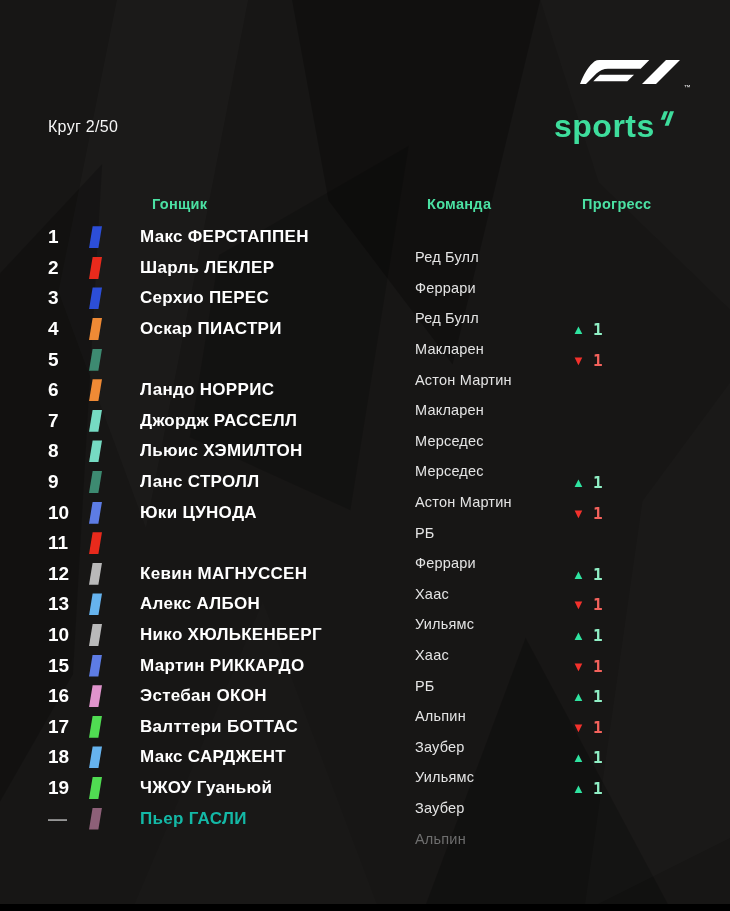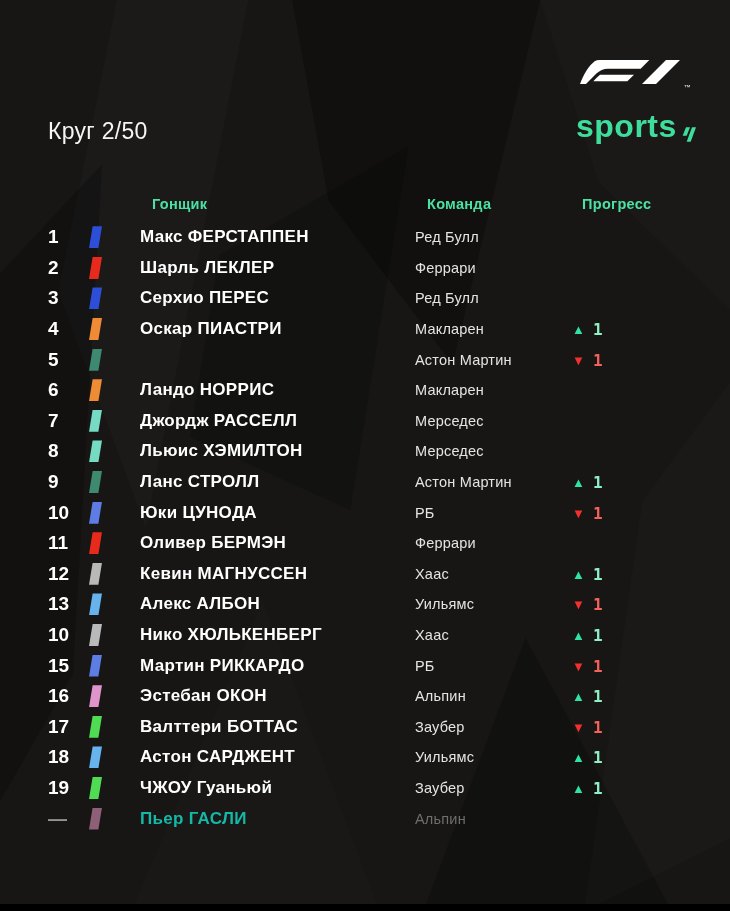--- a/index.html
+++ b/index.html
@@ -31,30 +31,30 @@
     background: #000;
   }
 
   
   .page-title {
     position: absolute; left: 48px; top: 62px;
     font-size: 23px; font-weight: 800; color: #ffffff; letter-spacing: 0.2px;
   }
   .lap-counter {
     position: absolute; left: 48px; top: 118px;
-    font-size: 23px; font-weight: 400; color: #f5f5f5; letter-spacing: 0.3px;
+    font-size: 16px; font-weight: 400; color: #f5f5f5; letter-spacing: 0.3px;
   }
   .f1-logo { position: absolute; left: 580px; top: 57px; }
   .f1-tm {
     position: absolute; left: 684px; top: 84px;
     font-size: 7px; color: #cfcfcf; font-weight: 700;
   }
   .sports-wrap {
-    position: absolute; left: 576px; top: 110px;
-    display: flex; align-items: flex-end;
+    position: absolute; left: 554px; top: 110px;
+    display: flex; align-items: flex-start;
   }
   .sports-text {
     font-size: 32px; font-weight: 700; color: #3edd9c;
     letter-spacing: 0.5px; line-height: 1;
   }
   .sports-mark { margin-left: 3px; margin-top: 1px; }
 
   
   .thead { position: absolute; left: 12px; top: 196px; width: 100%; height: 18px; text-decoration: underline; }
   .thead span {
@@ -76,21 +76,21 @@
   .flag {
     left: 89px; width: 13px; height: 22px;
     clip-path: polygon(28% 0, 100% 0, 72% 100%, 0 100%);
   }
   .driver {
     left: 140px; font-size: 17px; font-weight: 700; color: #ffffff;
     letter-spacing: 0.3px; white-space: nowrap; text-align: center;
   }
   .team {
     left: 415px; font-size: 14.5px; font-weight: 400; color: #e4e4e4;
-    letter-spacing: 0.2px; white-space: nowrap;
+    letter-spacing: 0.2px; white-space: nowrap; margin-top: 20px;
   }
   .progress { left: 572px; display: flex; align-items: center; gap: 8px; }
   .progress .tri { font-size: 13px; line-height: 1; }
   .progress .val {
     font-size: 16px; font-weight: 700;
     font-family: "DejaVu Sans Mono", monospace;
   }
   .progress.up .tri   { color: #2fe3a0; }
   .progress.up .val   { color: #90efc5; }
   .progress.down .tri { color: #f3312c; }
@@ -235,21 +235,20 @@
       <span class="driver">Юки ЦУНОДА</span>
       <span class="team">РБ</span>
       <span class="progress down">
         <span class="tri">▼</span>
         <span class="val">1</span>
       </span>
     </div>
       <div class="row">
       <span class="pos">11</span>
       <span class="flag" style="background: rgb(232, 42, 28);"></span>
-      <span class="driver">Оливер БЕРМЭН</span>
       <span class="team">Феррари</span>
       <span class="progress">
         <span class="tri"></span>
         <span class="val"></span>
       </span>
     </div>
       <div class="row">
       <span class="pos">12</span>
       <span class="flag" style="background: rgb(185, 185, 185);"></span>
       <span class="driver">Кевин МАГНУССЕН</span>
@@ -305,21 +304,21 @@
       <span class="driver">Валттери БОТТАС</span>
       <span class="team">Заубер</span>
       <span class="progress down">
         <span class="tri">▼</span>
         <span class="val">1</span>
       </span>
     </div>
       <div class="row">
       <span class="pos">18</span>
       <span class="flag" style="background: rgb(102, 179, 238);"></span>
-      <span class="driver">Астон САРДЖЕНТ</span>
+      <span class="driver">Макс САРДЖЕНТ</span>
       <span class="team">Уильямс</span>
       <span class="progress up">
         <span class="tri">▲</span>
         <span class="val">1</span>
       </span>
     </div>
       <div class="row">
       <span class="pos">19</span>
       <span class="flag" style="background: rgb(80, 220, 82);"></span>
       <span class="driver">ЧЖОУ Гуаньюй</span>

